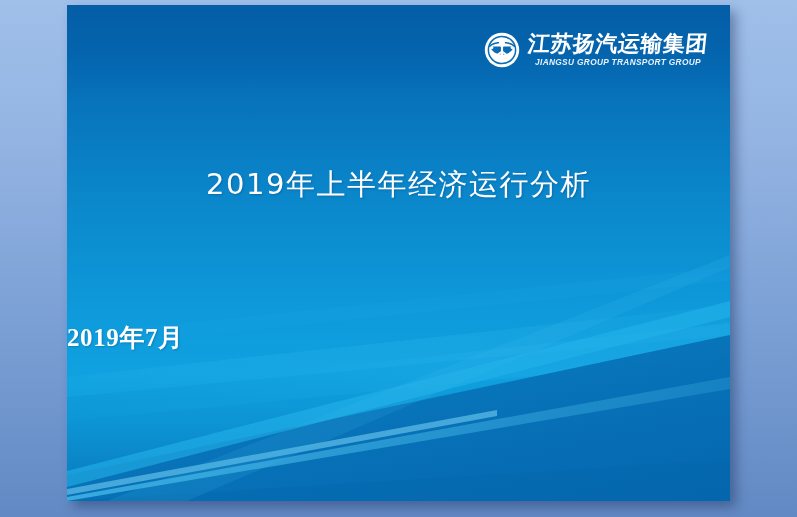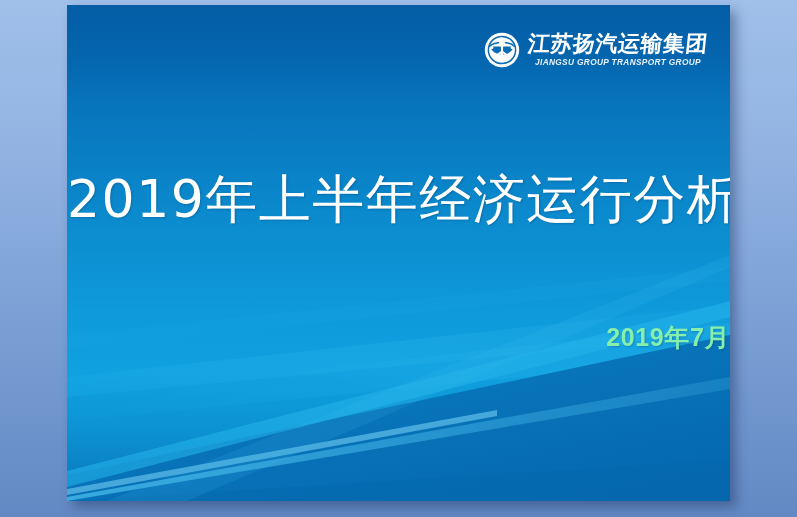--- a/index.html
+++ b/index.html
@@ -114,37 +114,37 @@
   }
 
   
   #slide-title {
     position: absolute;
     left: 0;
     top: 160px;
     width: 100%;
     text-align: center;
     font-family: "DejaVu Sans", "Liberation Sans", sans-serif;
-    font-size: 52px;
+    font-size: 29px;
     font-weight: normal;
     color: #ffffff;
     letter-spacing: 1.5px;
     text-shadow: 1px 1px 2px rgba(0, 50, 95, 0.30);
     white-space: nowrap;
   }
   #slide-subtitle {
     position: absolute;
     left: 0;
     top: 316px;
     width: 100%;
-    text-align: right;
-    font-family: Liberation Sans, sans-serif;
+    text-align: left;
+    font-family: Liberation Serif, serif;
     font-size: 25px;
     font-weight: bold;
-    color: #86efac;
+    color: #ffffff;
     letter-spacing: 0.6px;
     text-shadow: 1px 1px 2px rgba(0, 50, 95, 0.28);
     white-space: nowrap;
   }
 </style>
 </head>
 <body>
 
 <div id="app-root">
 

